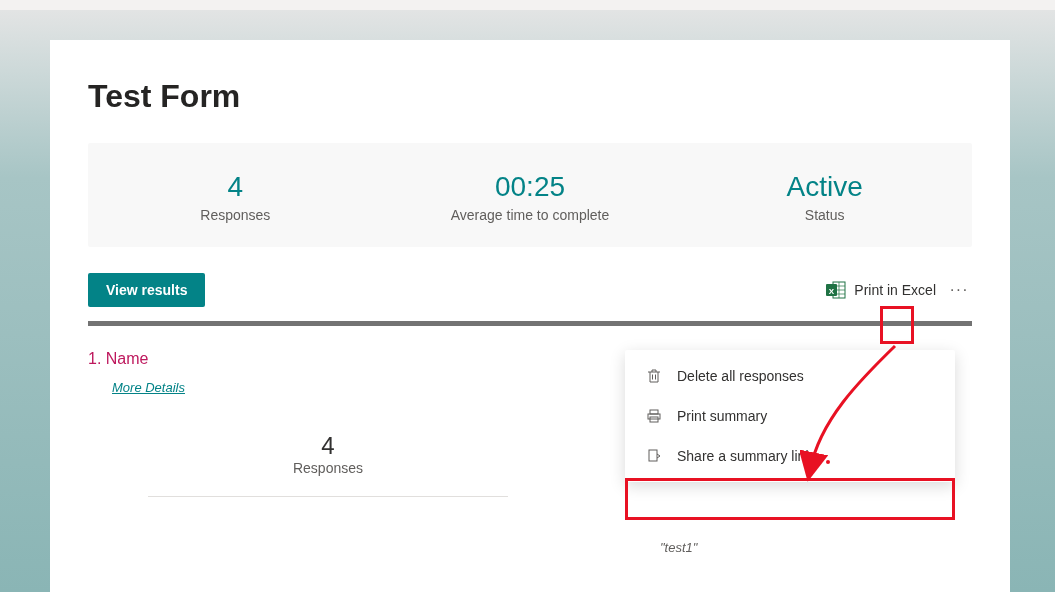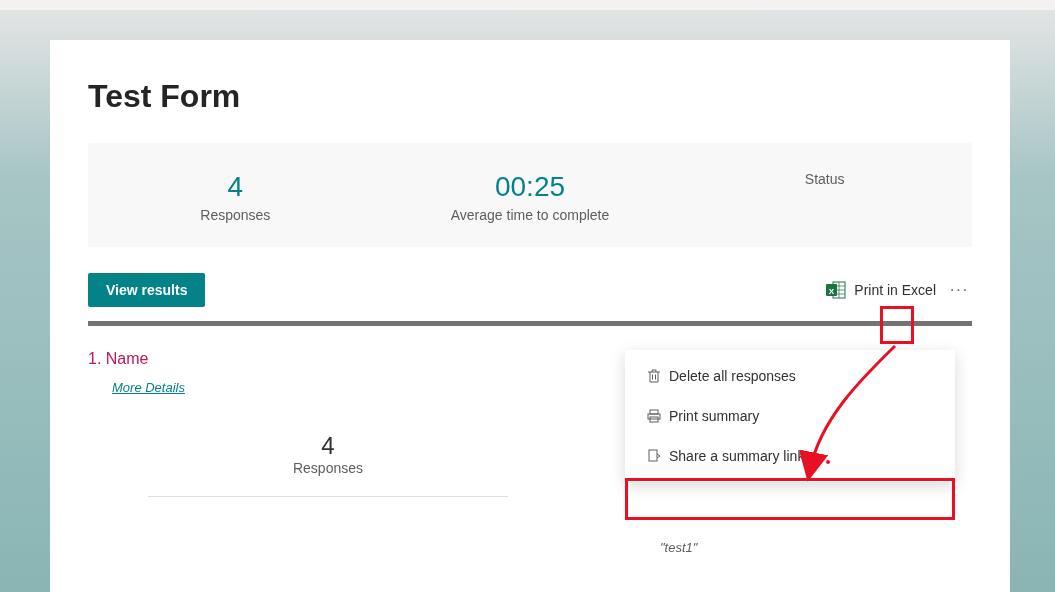--- a/index.html
+++ b/index.html
@@ -145,21 +145,21 @@
     width: 330px;
     background: #fff;
     box-shadow: 0 4px 16px rgba(0,0,0,0.15);
     border-radius: 2px;
     padding: 6px 0;
     z-index: 100;
   }
   .menu-item {
     display: flex;
     align-items: center;
-    gap: 6px;
+    gap: 14px;
     padding: 11px 20px;
     font-size: 14px;
     color: #323130;
     cursor: pointer;
   }
   .menu-icon {
     width: 18px;
     height: 18px;
     display: flex;
     align-items: center;
@@ -216,20 +216,21 @@
   <div class="stats-row">
     <div class="stat">
       <div class="stat-value">4</div>
       <div class="stat-label">Responses</div>
     </div>
     <div class="stat">
       <div class="stat-value">00:25</div>
       <div class="stat-label">Average time to complete</div>
     </div>
     <div class="stat">
+      <div class="stat-value">Active</div>
       <div class="stat-label">Status</div>
     </div>
   </div>
 
   <div class="actions-row">
     <button class="view-results-btn">View results</button>
     <div class="right-actions">
       <div class="excel-link">
         <span class="excel-icon-wrap">
           <svg class="excel-icon-svg" viewBox="0 0 20 18">

